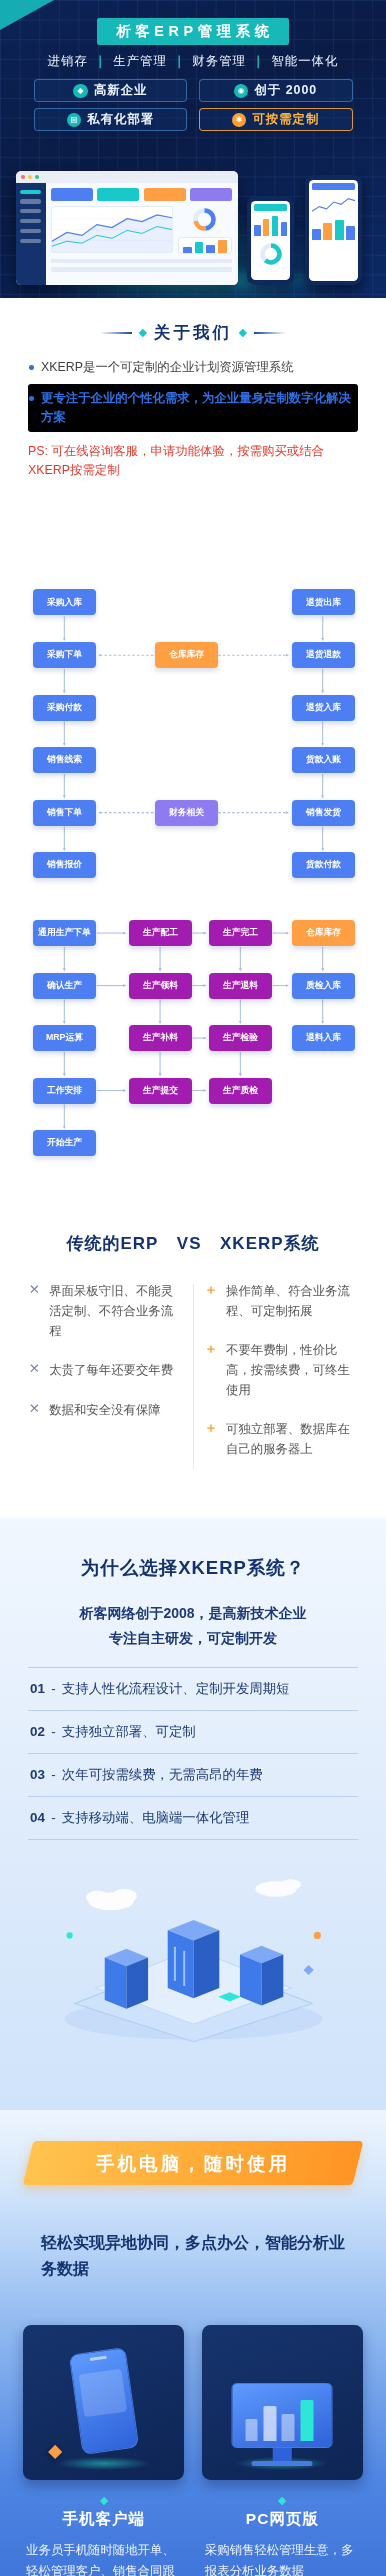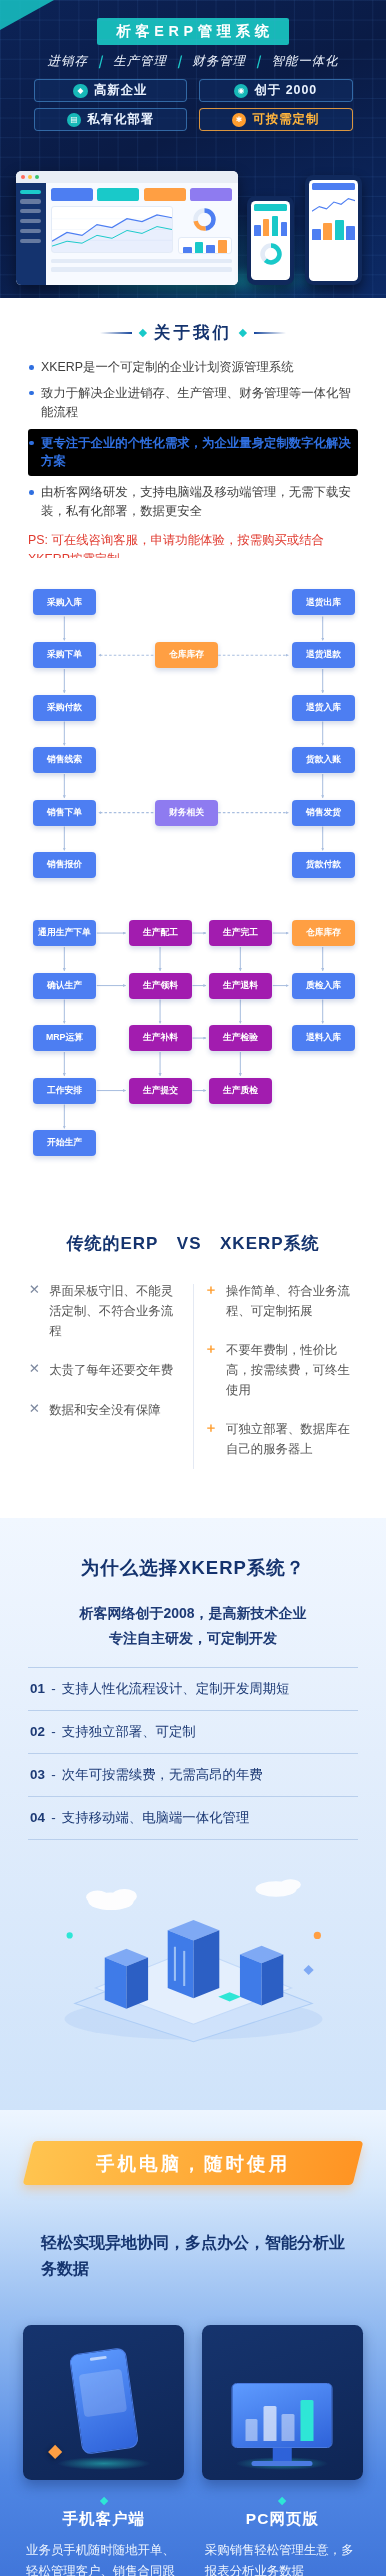--- a/index.html
+++ b/index.html
@@ -16,21 +16,21 @@
  linear-gradient(90deg,rgba(90,150,230,.10) 0.5px,transparent 0.5px);
  background-size:19.6px 19.6px;}
 .corner-tl{position:absolute;top:0;left:0;width:0;height:0;border-top:30px solid rgba(24,196,196,.85);border-right:54px solid transparent;}
 .logo-wrap{position:relative;display:inline-block;padding:2.1px 10.3px;}
 .logo-wrap::before{content:"";position:absolute;left:0;top:0;width:12.4px;height:12.4px;border-left:2.1px solid #fff;border-top:2.1px solid #fff;}
 .logo-wrap::after{content:"";position:absolute;right:0;bottom:0;width:12.4px;height:12.4px;border-right:2.1px solid #fff;border-bottom:2.1px solid #fff;}
 .logo-text{font-size:31px;font-weight:bold;letter-spacing:2.1px;}
 .logo-reg{font-size:9.3px;vertical-align:top;position:relative;top:1px;}
 .subtitle-wrap{margin-top:5.2px;}
 .subtitle-badge{display:inline-block;background:#17b8b8;color:#fff;font-size:14.4px;font-weight:bold;letter-spacing:4.6px;padding:4.1px 15.5px 4.1px 19.6px;border-radius:2.1px;}
-.tagline{margin-top:8.2px;font-size:12.4px;letter-spacing:1px;color:#f2f7ff;display:flex;justify-content:center;align-items:center;gap:6.2px;position:relative;font-style:italic;}
+.tagline{margin-top:8.2px;font-size:12.4px;letter-spacing:1px;color:#f2f7ff;display:flex;justify-content:center;align-items:center;gap:6.2px;position:relative;}
 .tagline .sep{color:#1ccaca;font-weight:bold;}
 .badges{margin:9.3px auto 0;width:319px;display:grid;grid-template-columns:1fr 1fr;gap:6.2px 11.3px;position:relative;}
 .badge{height:23px;border:0.5px solid rgba(80,160,230,.55);background:rgba(16,45,100,.55);border-radius:4.1px;display:flex;align-items:center;justify-content:center;gap:6.2px;}
 .badge-icon{width:14.4px;height:14.4px;border-radius:50%;background:#17b8b8;color:#fff;font-size:7.7px;line-height:14.4px;text-align:center;flex:0 0 14.4px;}
 .badge-label{font-size:12.4px;color:#eaf3ff;font-weight:bold;letter-spacing:1px;}
 .badge-hl{border-color:rgba(255,170,60,.85);}
 .badge-hl .badge-icon{background:#ff9d2e;}
 .badge-hl .badge-label{color:#ffb43c;}
 
 
@@ -276,23 +276,21 @@
   <section class="about">
     <div class="sec-title">
       <span class="line lf"></span>
       <span class="diamond"></span>
       <span class="t">关于我们</span>
       <span class="diamond"></span>
       <span class="line rt"></span>
     </div>
     <div class="about-list">
         <div class="about-item">XKERP是一个可定制的企业计划资源管理系统</div>
-        <div class="about-item">致力于解决企业进销存、生产管理、财务管理等一体化智能流程</div>
         <div class="about-item hl">更专注于企业的个性化需求，为企业量身定制数字化解决方案</div>
-        <div class="about-item">由析客网络研发，支持电脑端及移动端管理，无需下载安装，私有化部署，数据更安全</div>
       </div>
     <div class="about-ps">PS: 可在线咨询客服，申请功能体验，按需购买或结合XKERP按需定制</div>
   </section>
 
   <section class="flow">
     <div class="flow-canvas">
       <svg id="flow-svg" class="flow-svg" viewBox="0 0 750 1180" width="386" height="608">
         <defs>
           <marker id="arw" markerWidth="8" markerHeight="8" refX="5" refY="3" orient="auto" markerUnits="userSpaceOnUse">
             <path d="M0,0 L6,3 L0,6 Z" fill="#a9bedf"></path>

